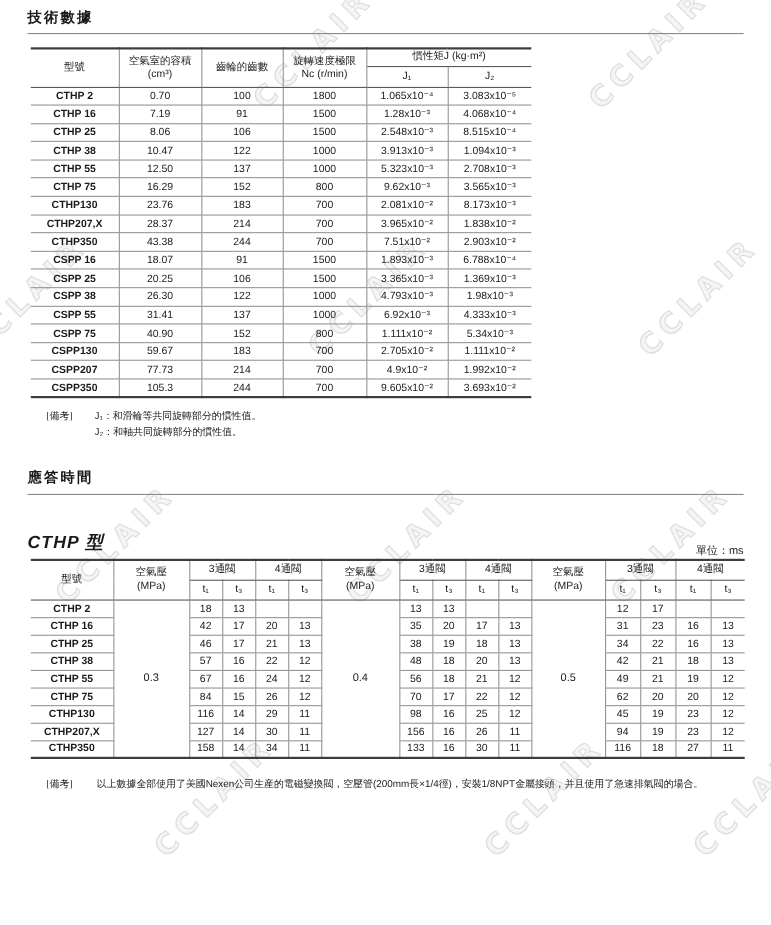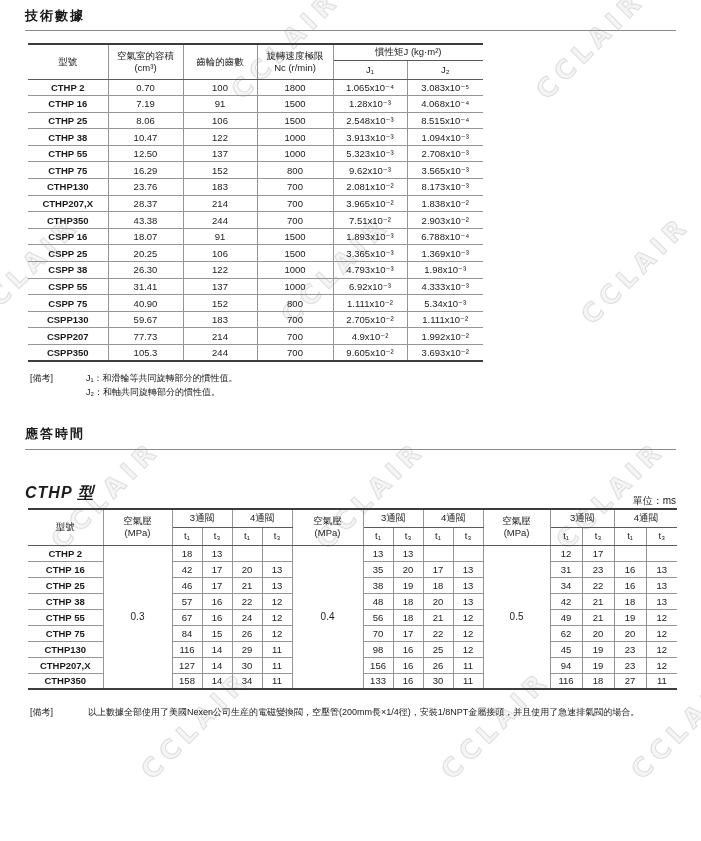--- a/index.html
+++ b/index.html
@@ -80,21 +80,21 @@
   #table1 thead tr:first-child { height: 16px; }
   #table1 thead tr:last-child  { height: 19px; }
   #table1 tbody tr { height: 16.6px; }
   #table2 { left: 28px; top: 508px; width: 649px; }
   #table2 thead tr { height: 18px; }
   #table2 tbody tr { height: 16px; }
   td.model { font-weight: bold; }
   td.pressure { font-size: 10px; }
   
   .note-block { position: absolute; font-size: 9px; line-height: 13.5px; }
-  .note-block .note-label { position: absolute; left: 0; top: 0; }
+  .note-block .note-label { position: absolute; left: 12px; top: 0; font-family: Liberation Serif, serif; }
   .note-block .note-lines { margin-left: 56px; }
   #notes1 { left: 30px; top: 372px; }
   #notes2 { left: 30px; top: 706px; right: 25px; }
   #notes2 .note-lines { margin-left: 58px; }
   
   .cspp {
     position: absolute;
     left: 30px;
     top: 766px;
     font-size: 10.5px;

